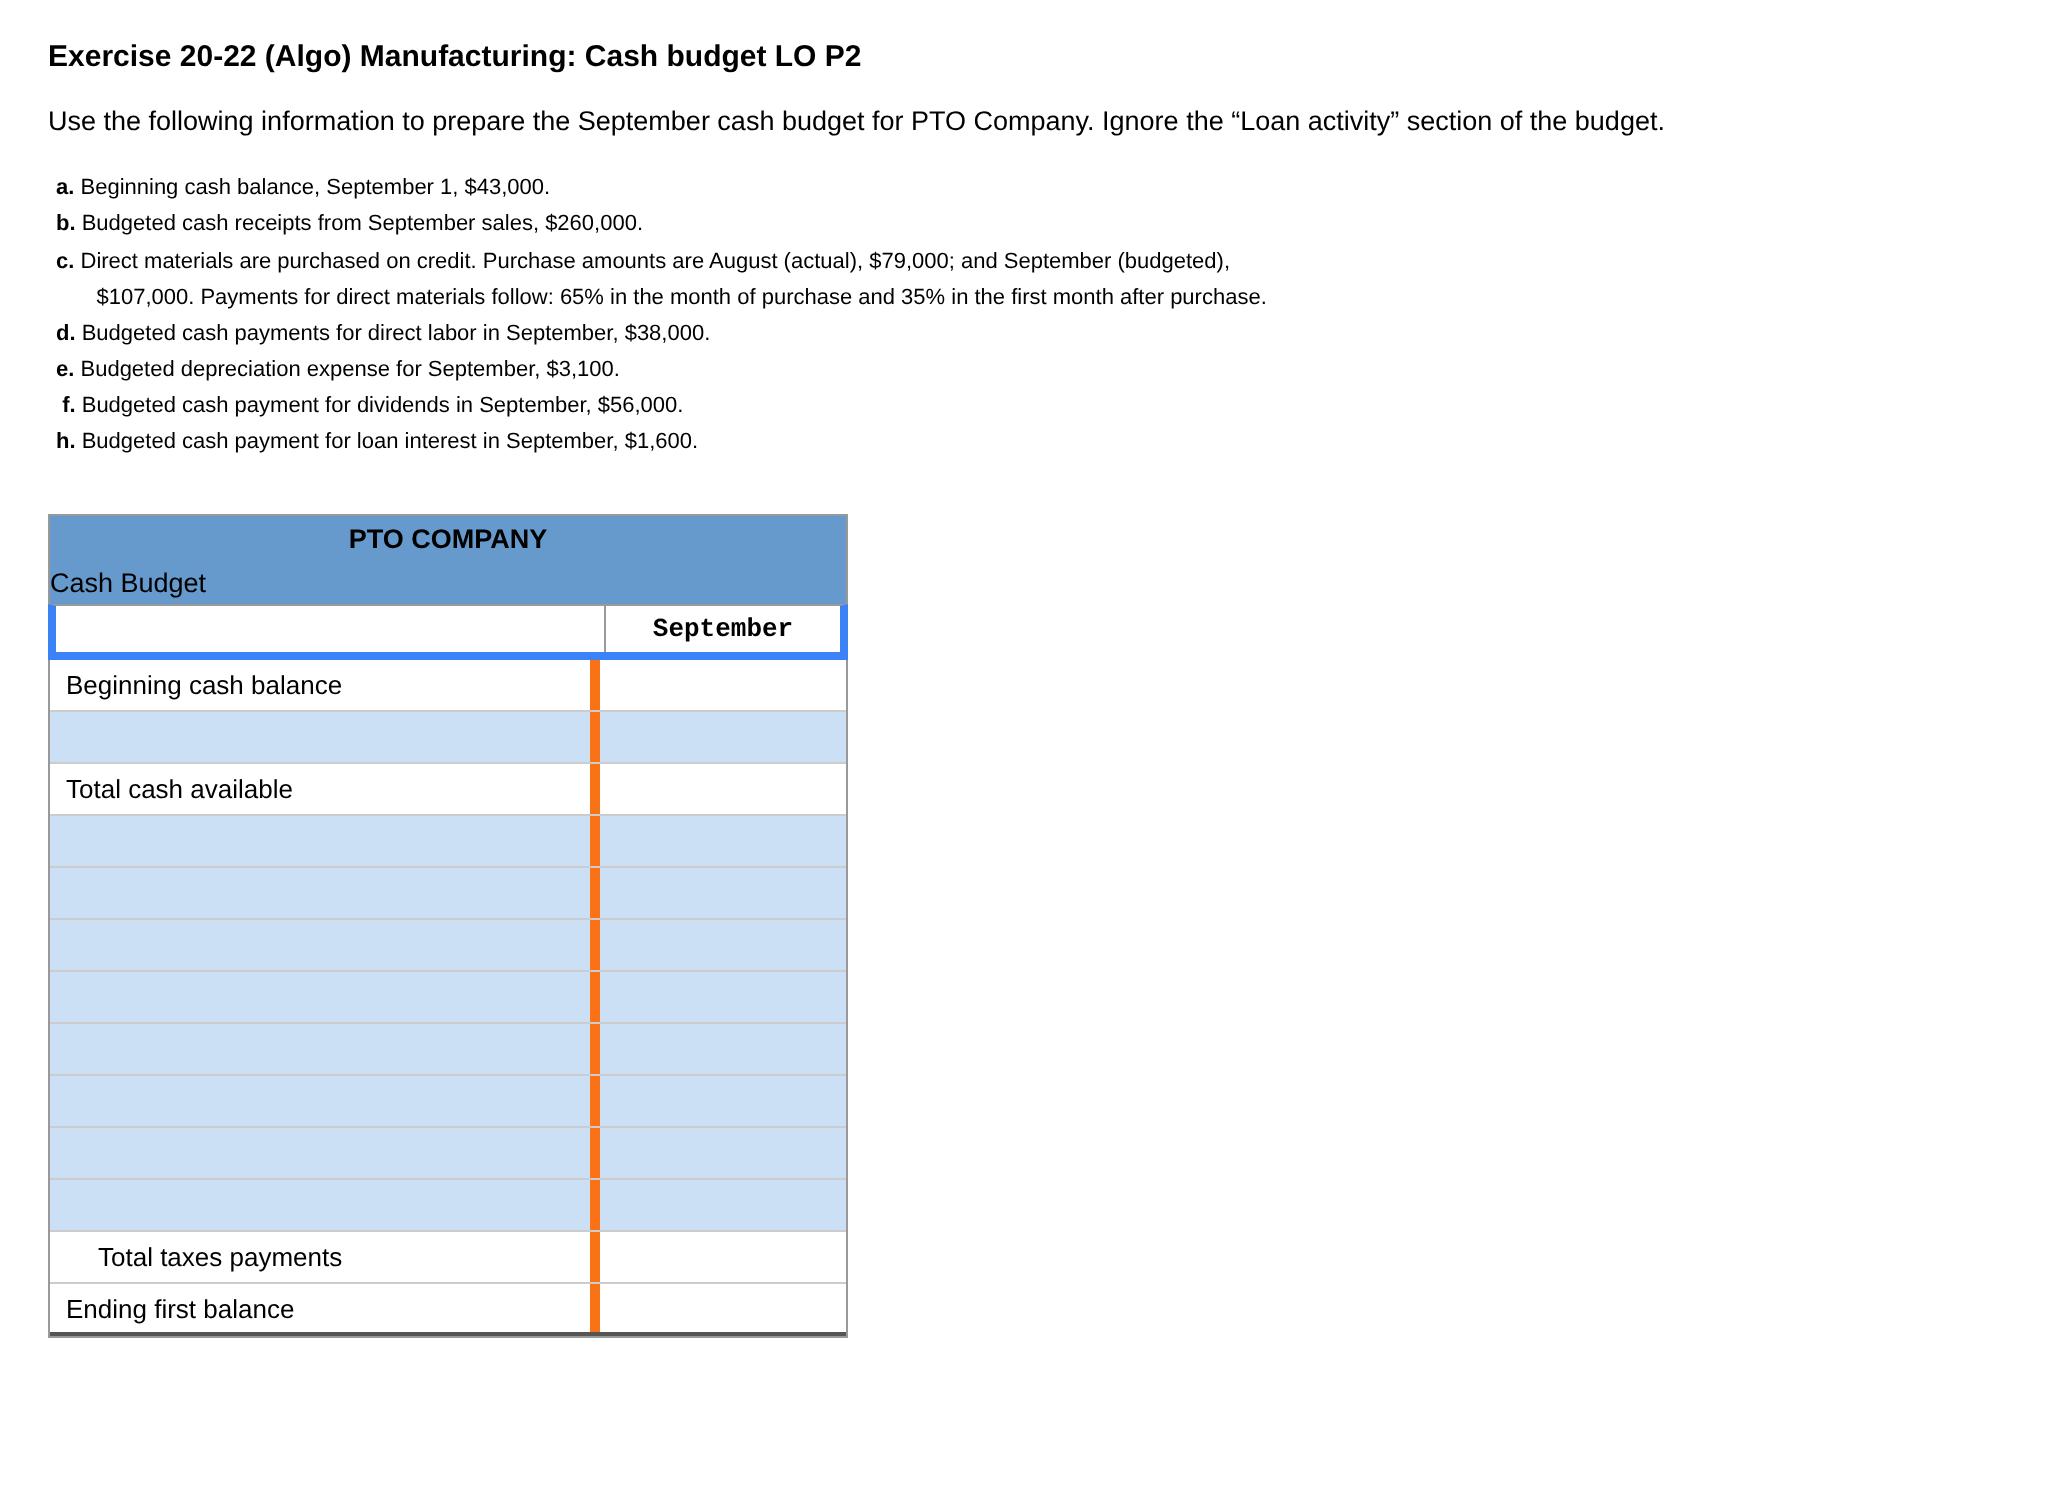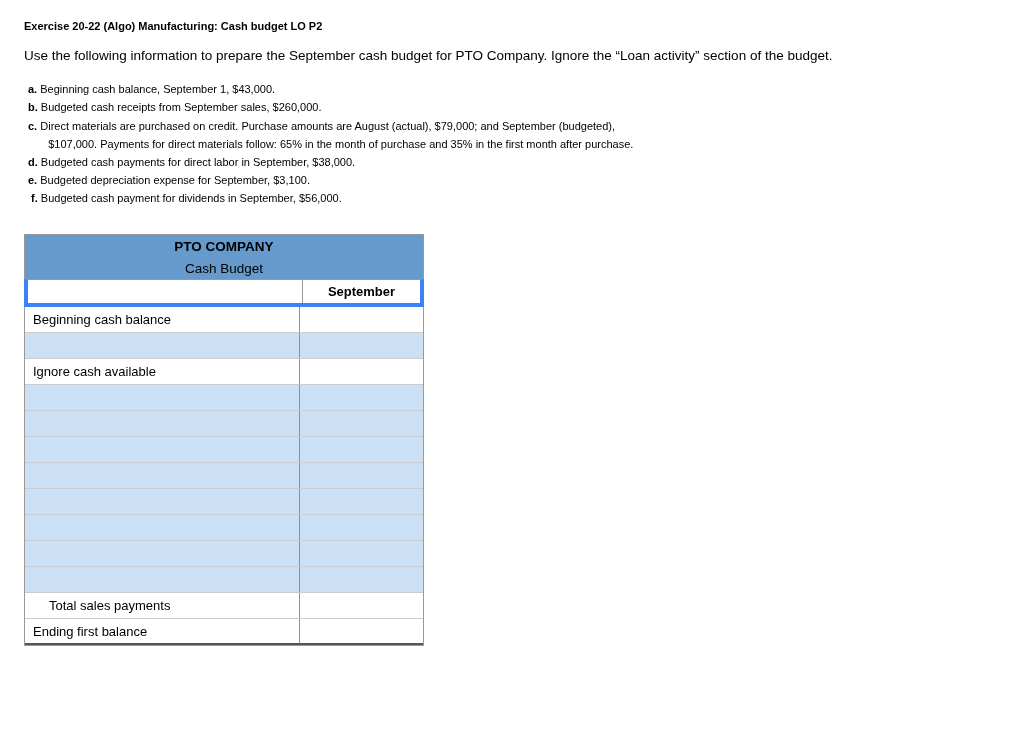--- a/index.html
+++ b/index.html
@@ -6,21 +6,21 @@
     body {
       font-family: Arial, sans-serif;
       font-size: 14px;
       background: #fff;
       color: #000;
       padding: 20px 24px;
       max-width: 1024px;
     }
     .title {
       font-weight: bold;
-      font-size: 11px;
+      font-size: 15px;
       margin-bottom: 14px;
     }
     .intro {
       font-size: 13.5px;
       margin-bottom: 14px;
       line-height: 1.5;
     }
     .items-list {
       font-size: 11px;
       line-height: 1.65;
@@ -45,32 +45,32 @@
       background-color: #6699cc;
       text-align: center;
       font-weight: bold;
       font-size: 13.5px;
       padding: 4px 0;
       border: 1px solid #999;
       border-bottom: none;
     }
     .budget-header {
       background-color: #6699cc;
-      text-align: center;
       font-size: 13.5px;
       padding: 3px 0;
       border: 1px solid #999;
       border-top: none;
       border-bottom: none;
     }
     .col-header-row {
       display: grid;
       grid-template-columns: 275px 1fr;
       border: 4px solid #3b82f6;
       border-top: 1px solid #999;
+      font-family: Liberation Mono, monospace;
     }
     .col-header-row .col-label {
       border-right: 1px solid #999;
       padding: 4px 6px;
       background: #fff;
     }
     .col-header-row .col-sep {
       font-weight: bold;
       text-align: center;
       padding: 4px 6px;
@@ -79,21 +79,21 @@
     }
 
     .table-row {
       display: grid;
       grid-template-columns: 275px 1fr;
       border-bottom: 1px solid #ccc;
       min-height: 26px;
     }
     .table-row .row-label {
       padding: 4px 8px;
-      border-right: 1px solid #f97316;
+      border-right: 5px solid #f97316;
       font-size: 13px;
       display: flex;
       align-items: center;
     }
     .table-row .row-label.indent {
       padding-left: 24px;
     }
     .table-row .row-value {
       padding: 4px 6px;
       font-size: 13px;
@@ -118,20 +118,21 @@
 <div class="title">Exercise 20-22 (Algo) Manufacturing: Cash budget LO P2</div>
 <div class="intro">Use the following information to prepare the September cash budget for PTO Company. Ignore the “Loan activity” section of the budget.</div>
 
 <div class="items-list">
   <p><span class="label">a.</span> Beginning cash balance, September 1, $43,000.</p>
   <p><span class="label">b.</span> Budgeted cash receipts from September sales, $260,000.</p>
   <p><span class="label">c.</span> Direct materials are purchased on credit. Purchase amounts are August (actual), $79,000; and September (budgeted),<br>&nbsp;&nbsp;&nbsp;&nbsp;$107,000. Payments for direct materials follow: 65% in the month of purchase and 35% in the first month after purchase.</p>
   <p><span class="label">d.</span> Budgeted cash payments for direct labor in September, $38,000.</p>
   <p><span class="label">e.</span> Budgeted depreciation expense for September, $3,100.</p>
   <p>&nbsp;<span class="label">f.</span> Budgeted cash payment for dividends in September, $56,000.</p>
+  <p><span class="label">h.</span> Budgeted cash payment for loan interest in September, $1,600.</p>
 </div>
 
 <div class="table-wrapper">
 
   <div class="company-header">PTO COMPANY</div>
 
   <div class="budget-header">Cash Budget</div>
 
   <div class="col-header-row">
     <div class="col-label"></div>
@@ -148,21 +149,21 @@
     </div>
 
     <div class="table-row blue-bg">
       <div class="row-label"></div>
       <div class="row-value">
         <input type="text" style="width: 100%; border: none; outline: none; font-size: 13px; background: transparent;">
       </div>
     </div>
 
     <div class="table-row">
-      <div class="row-label">Ignore cash available</div>
+      <div class="row-label">Total cash available</div>
       <div class="row-value">
         <input type="text" style="width: 100%; border: none; outline: none; font-size: 13px;">
       </div>
     </div>
 
     <div class="table-row blue-bg">
       <div class="row-label"></div>
       <div class="row-value">
         <input type="text" style="width: 100%; border: none; outline: none; font-size: 13px; background: transparent;">
       </div>
@@ -211,21 +212,21 @@
     </div>
 
     <div class="table-row blue-bg">
       <div class="row-label"></div>
       <div class="row-value">
         <input type="text" style="width: 100%; border: none; outline: none; font-size: 13px; background: transparent;">
       </div>
     </div>
 
     <div class="table-row">
-      <div class="row-label indent">Total sales payments</div>
+      <div class="row-label indent">Total taxes payments</div>
       <div class="row-value">
         <input type="text" style="width: 100%; border: none; outline: none; font-size: 13px;">
       </div>
     </div>
 
     <div class="table-row" style="border-bottom: 2px solid #555;">
       <div class="row-label">Ending first balance</div>
       <div class="row-value">
         <input type="text" style="width: 100%; border: none; outline: none; font-size: 13px;">
       </div>

